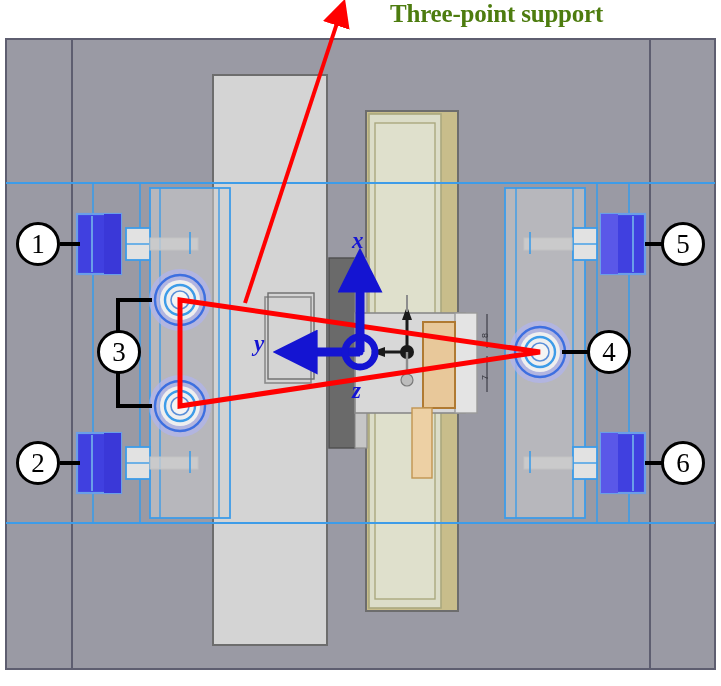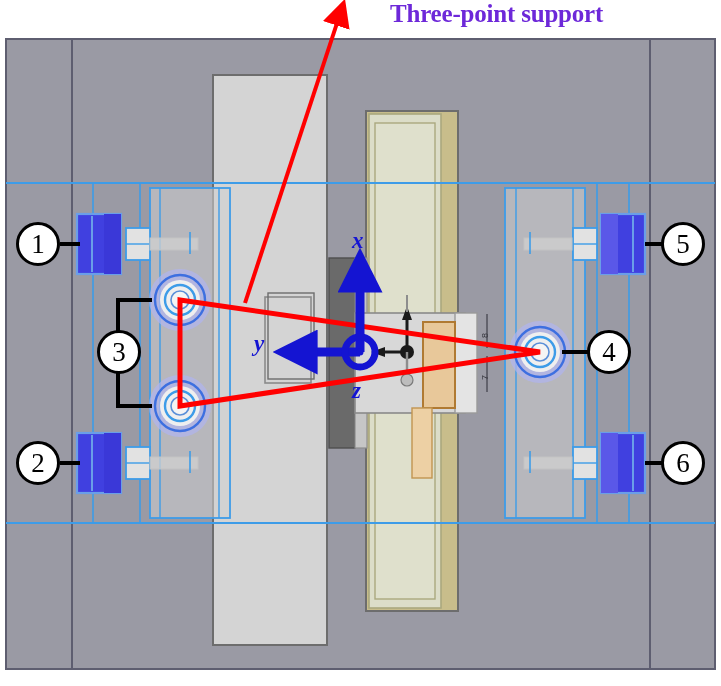--- a/index.html
+++ b/index.html
@@ -17,21 +17,21 @@
   }
 
   
   #title {
     position: absolute;
     left: 390px;
     top: 0px;
     font-family: "Liberation Serif", serif;
     font-weight: bold;
     font-size: 25px;
-    color: #6d28d9;
+    color: #4d7c0f;
     letter-spacing: -0.2px;
     white-space: nowrap;
   }
 
   
   svg.layer {
     position: absolute;
     left: 0; top: 0;
     width: 721px;
     height: 686px;

